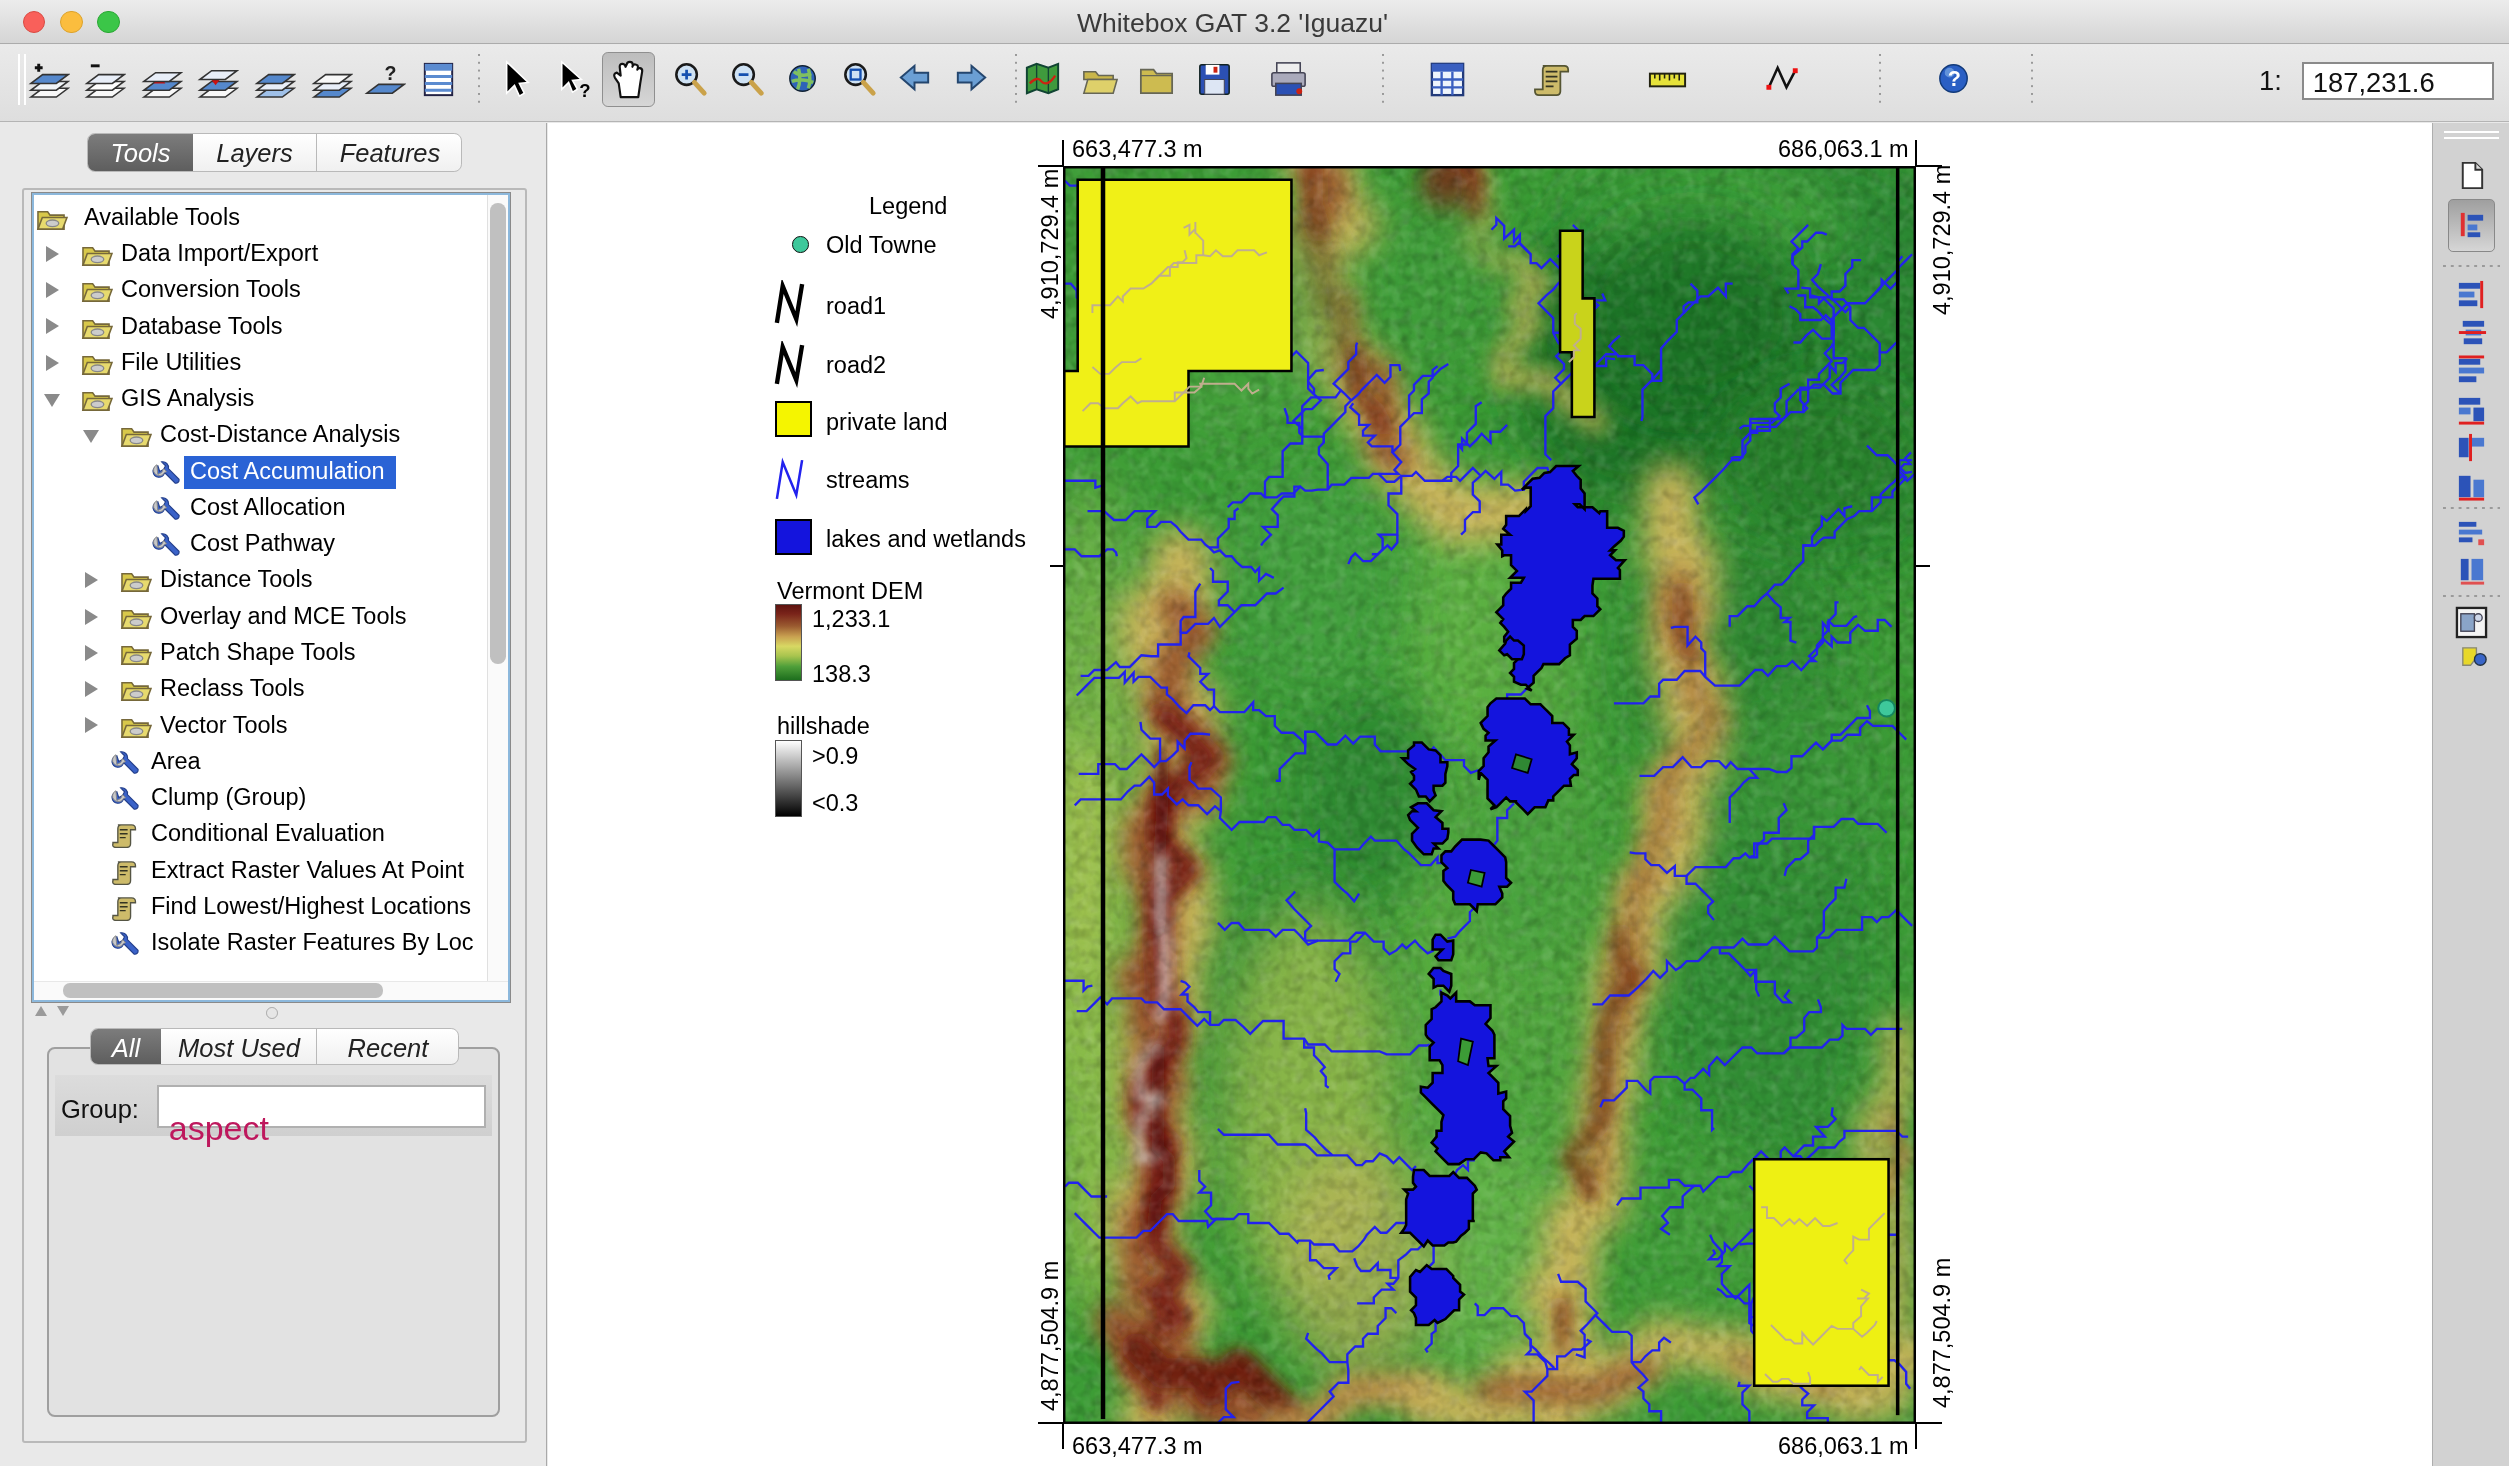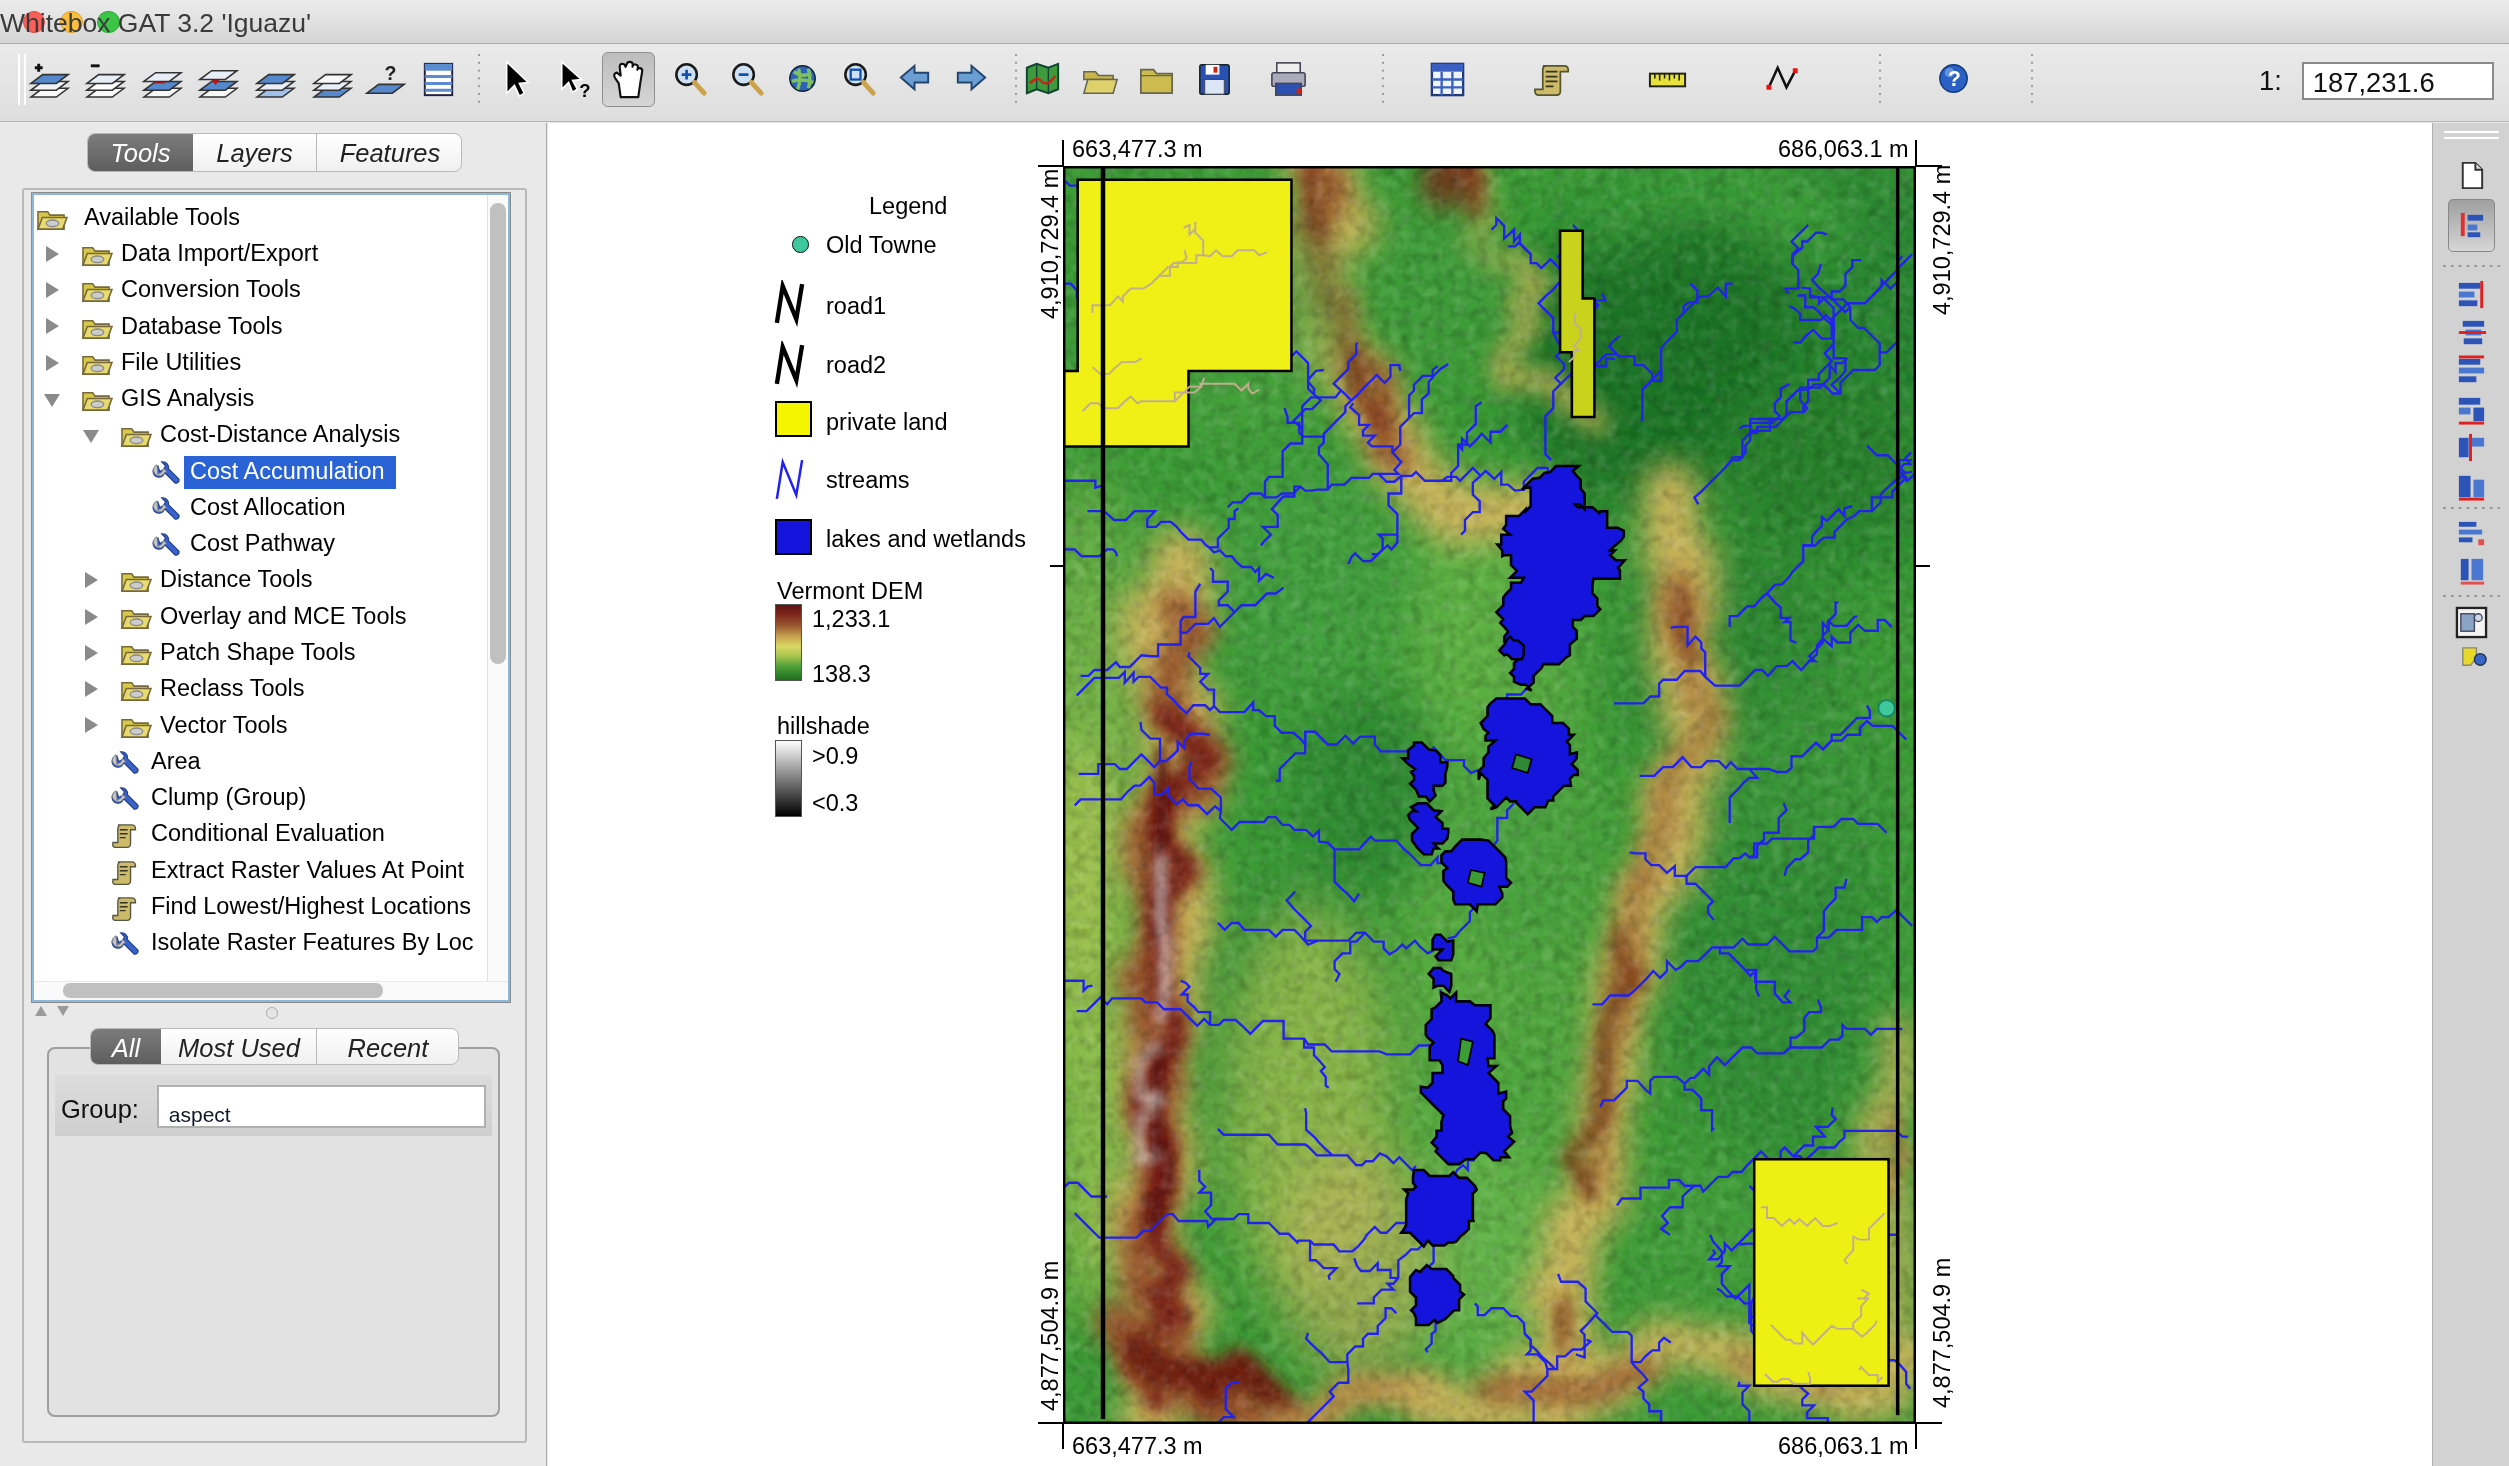--- a/index.html
+++ b/index.html
@@ -1,19 +1,19 @@
 <!DOCTYPE html>
 <html><head><meta charset="utf-8"><style>
 * { margin:0; padding:0; box-sizing:border-box; }
 html,body { width:2509px; height:1466px; overflow:hidden;
   font-family:"Liberation Sans",sans-serif; background:#e9e9e9; }
 #titlebar { position:absolute; left:0; top:0; width:2509px; height:44px;
   background:linear-gradient(#ececec,#d5d5d5); border-bottom:1px solid #ababab; }
 .tl { position:absolute; top:10.8px; width:22.5px; height:22.5px; border-radius:50%; }
-#title { position:absolute; top:7.8px; left:0; width:2465px; 
+#title { position:absolute; top:7.8px; left:0; width:2465px; text-align:center;
   font-size:26.5px; color:#3a3a3a; }
 #toolbar { position:absolute; left:0; top:45px; width:2509px; height:77px;
   background:linear-gradient(#eaeaea,#dedede); border-bottom:1px solid #b4b4b4; }
 .ticon { position:absolute; top:12.7px; width:43px; height:43px; }
 .tsep { position:absolute; top:8.8px; width:2px; height:51px;
   background-image:linear-gradient(#999 30%, transparent 30%); background-size:2px 7.8px; }
 #scalebox { position:absolute; left:2302px; top:16.7px; width:192px; height:38px;
   background:#fff; border:2px solid #8a8a8a; font-size:27.4px; color:#111;
   padding:2.9px 0 0 8.8px; }
 #leftpanel { position:absolute; left:0; top:123px; width:547px; height:1344px;
@@ -330,21 +330,21 @@
     <div style="position:absolute;left:266px;top:884px;width:11.8px;height:11.8px;border:1.5px solid #aaa;border-radius:50%;background:#e6e6e6"></div>
     <div style="position:absolute;left:47px;top:924px;width:453px;height:370px;border:2px solid #9f9f9f;border-radius:7.8px;background:#e2e2e2"></div>
     <div id="bottabs">
       <div class="tabseg dark" style="left:0;width:70px;border-radius:6.9px 0 0 6.9px">All</div>
       <div class="tabseg" style="left:70px;width:156px">Most Used</div>
       <div class="tabseg" style="left:225px;width:143px;border-left:1px solid #b9b9b9;border-radius:0 6.9px 6.9px 0">Recent</div>
     </div>
     <div style="position:absolute;left:55px;top:952px;width:437px;height:61px;background:linear-gradient(#dcdcdc,#cfcfcf)"></div>
     <div style="position:absolute;left:61px;top:972px;font-size:25.5px;color:#111">Group:</div>
     <div style="position:absolute;left:157px;top:962px;width:329px;height:43px;background:#fff;border:2px solid #b0b0b0">
-      <div style="position:absolute;left:9.8px;top:16px;font-size:21px;color:#0f172a">aspect</div>
+      <div style="position:absolute;left:9.8px;top:22px;font-size:34px;color:#be185d">aspect</div>
     </div>
   </div>
 <div id="mappanel"></div>
 <div id="legend">
     <div style="position:absolute;left:869px;top:193px;font-size:23.5px">Legend</div>
     <div style="position:absolute;left:792px;top:236px;width:16.7px;height:16.7px;border-radius:50%;background:#3ec89b;border:1.5px solid #111"></div>
     <div class="ltext" style="top:232px">Old Towne</div>
     <div style="position:absolute;left:773px;top:280px"><svg width="33" height="47" viewBox="0 0 34 48" style="">
         <path d="M4,44 L10,6 L24,40 L30,4" fill="none" stroke="#000" stroke-width="4.5"></path>
       </svg></div>

